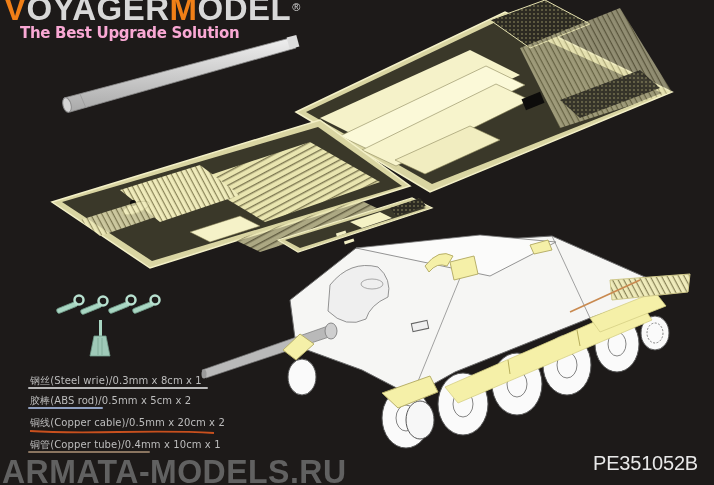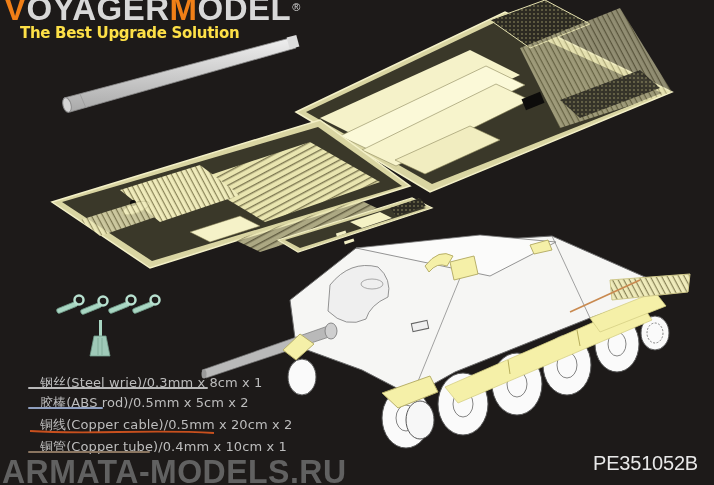--- a/index.html
+++ b/index.html
@@ -1,23 +1,23 @@
 <!DOCTYPE html>
 <html><head>
 <meta charset="utf-8">
 <style>
   html,body{margin:0;padding:0;}
   body{width:714px;height:485px;background:#1d1a19;overflow:hidden;position:relative;font-family:"DejaVu Sans",sans-serif;}
   .abs{position:absolute;}
   .brand{left:4px;top:-8px;font-family:"Liberation Sans",sans-serif;font-weight:900;font-size:33px;letter-spacing:0.5px;color:#d8d8d8;line-height:1;white-space:nowrap;}
   .brand .acc{color:#f07f17;}
   .brand sup{font-size:11px;font-weight:400;vertical-align:top;position:relative;top:10px;margin-left:1px;}
-  .tagline{left:20px;top:24px;font-family:"DejaVu Sans",sans-serif;font-weight:700;font-size:15px;color:#fde047;letter-spacing:-0.3px;white-space:nowrap;}
+  .tagline{left:20px;top:24px;font-family:"DejaVu Sans",sans-serif;font-weight:700;font-size:15px;color:#f9a8d4;letter-spacing:-0.3px;white-space:nowrap;}
   .legend{left:28px;top:370px;width:240px;}
-  .leg-item{position:absolute;left:12px;font-size:13px;color:#bdbdbd;white-space:nowrap;letter-spacing:0.1px;}
+  .leg-item{position:absolute;left:2px;font-size:10px;color:#bdbdbd;white-space:nowrap;letter-spacing:0.1px;}
   .leg-line{position:absolute;left:0;height:2px;border-radius:1px;}
   .code{right:16px;top:452px;font-family:"Liberation Sans",sans-serif;font-size:20px;color:#e8e8e8;letter-spacing:-0.2px;text-align:right;}
   .wm{left:2px;top:453px;font-family:"Liberation Sans",sans-serif;font-weight:900;font-size:32px;color:#6e6e6e;letter-spacing:0.5px;opacity:0.85;white-space:nowrap;transform:scaleY(1.05);transform-origin:left top;}
   svg{position:absolute;left:0;top:0;}
 </style>
 </head>
 <body>
 
 <svg width="714" height="485" viewBox="0 0 714 485">
   <defs>

